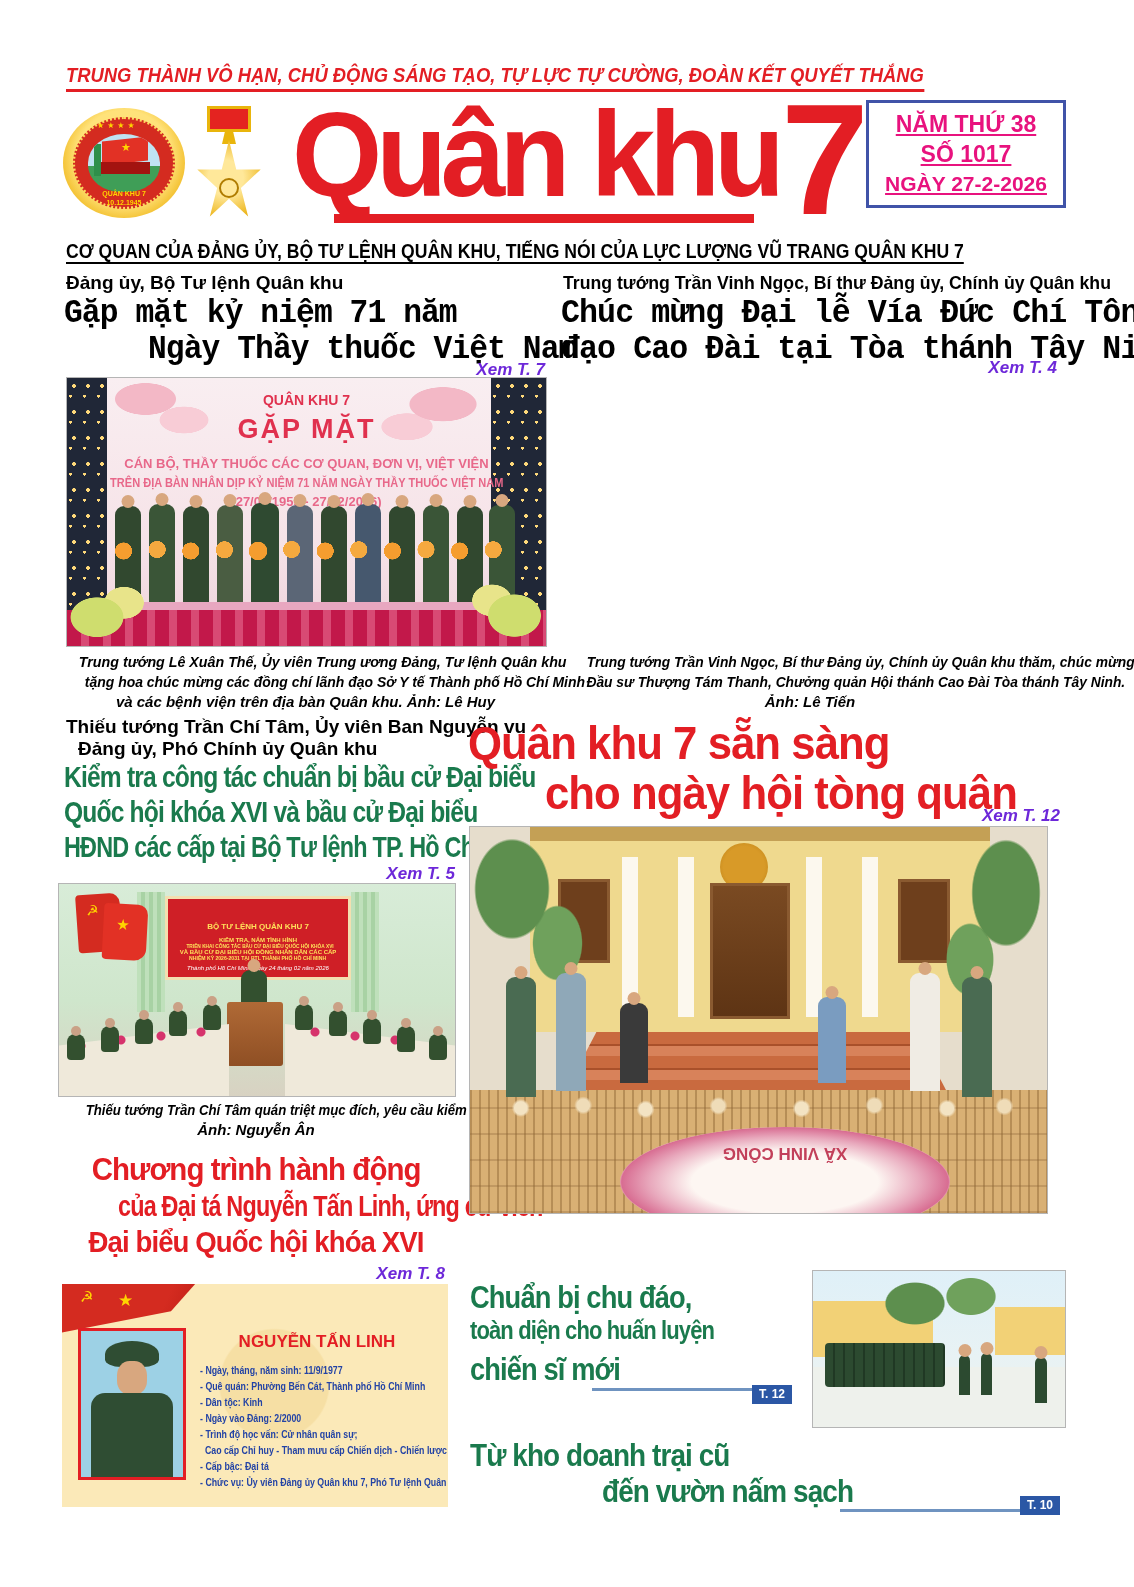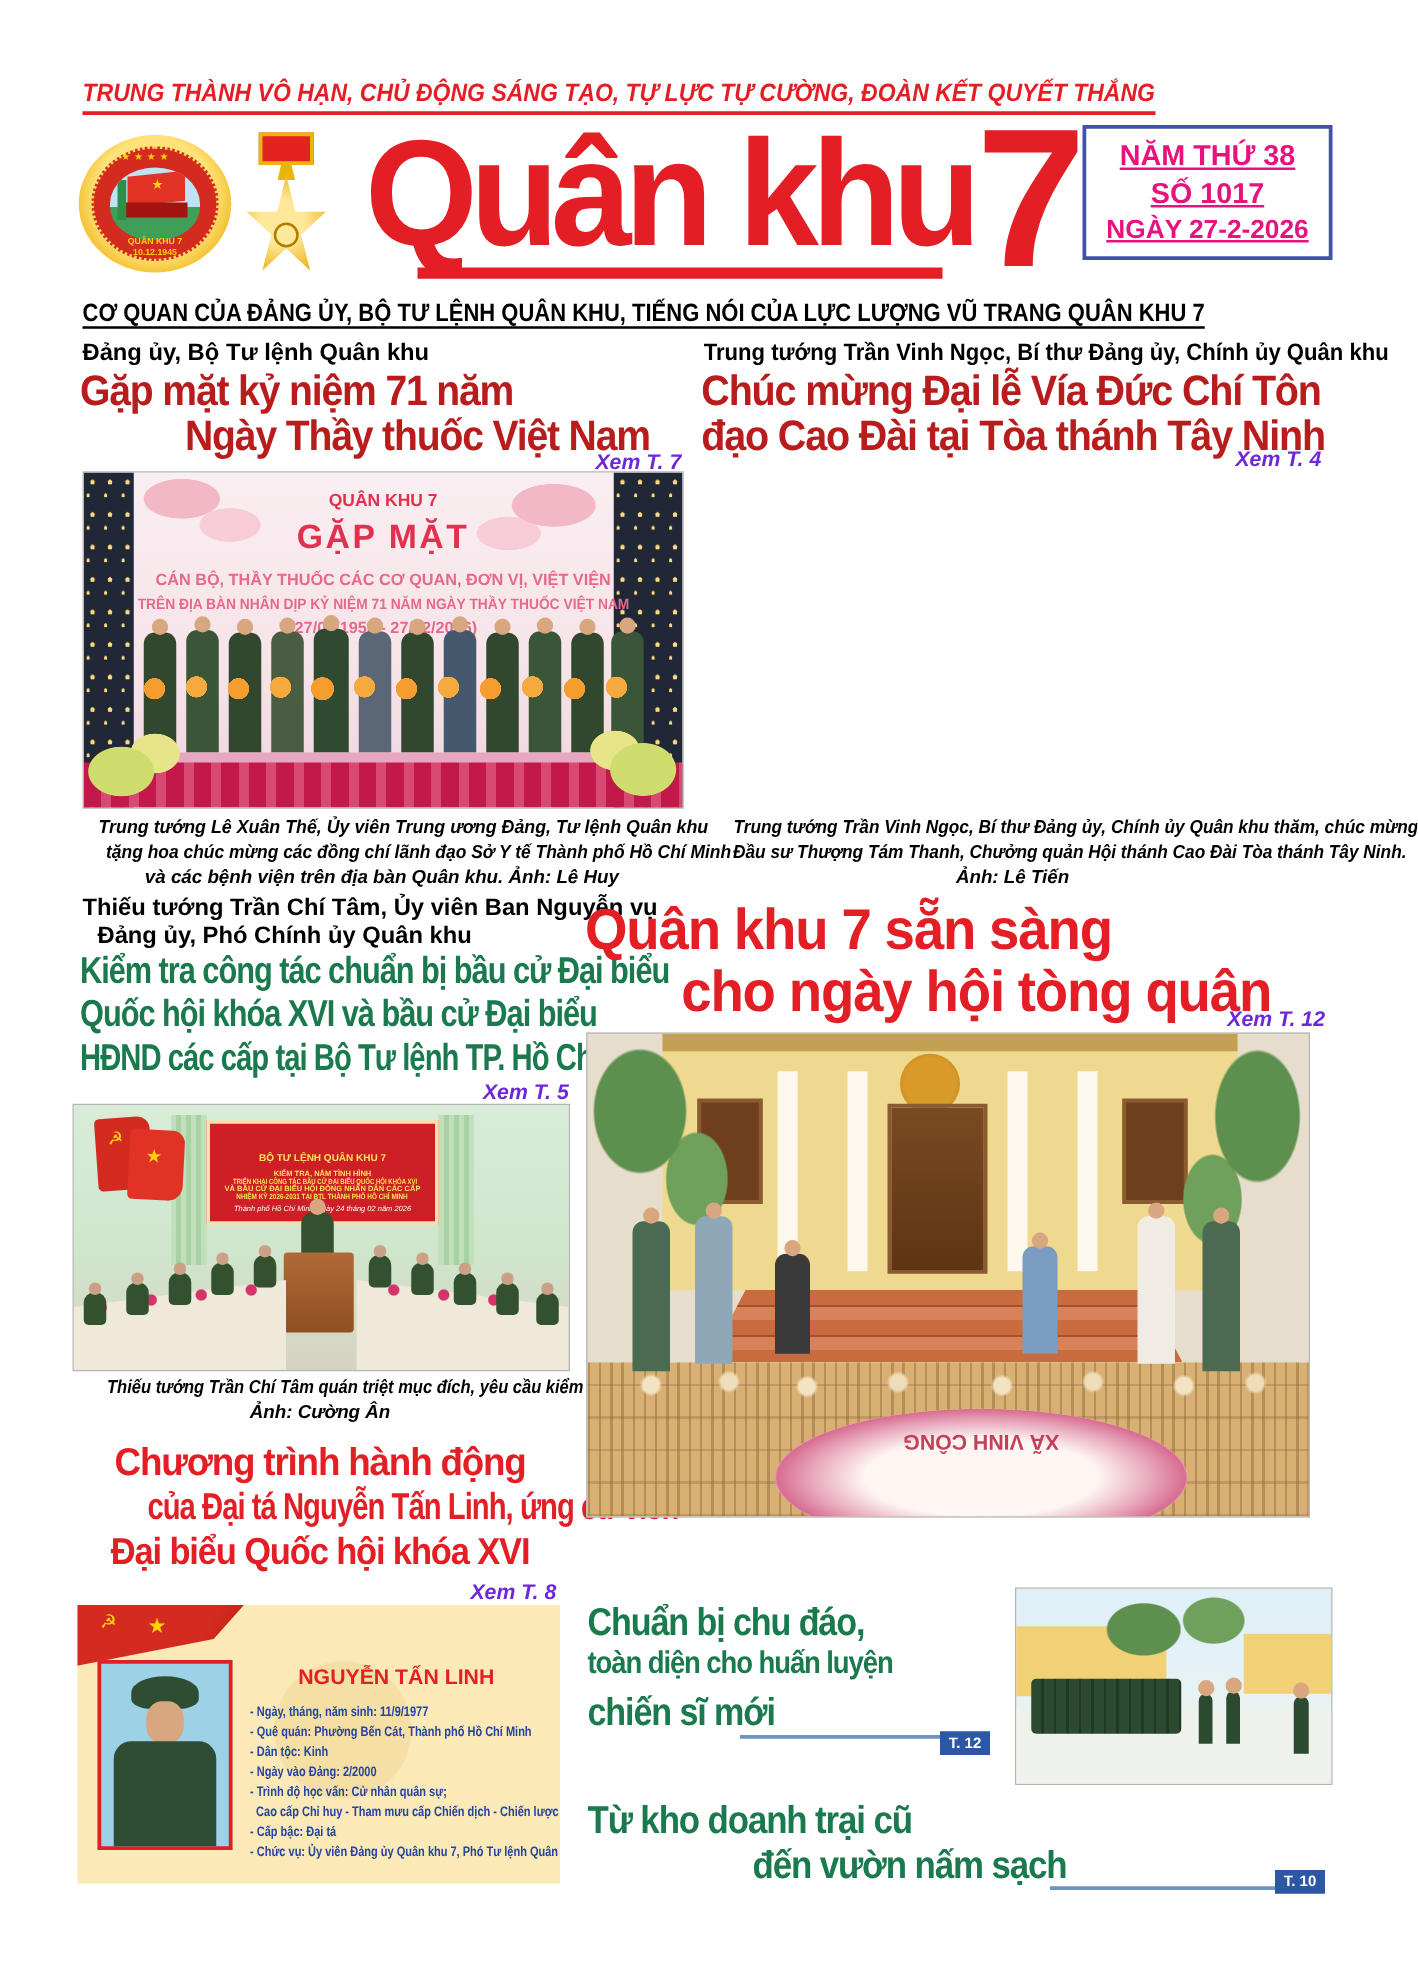--- a/index.html
+++ b/index.html
@@ -12,21 +12,21 @@
   .slogan{font-style:italic;font-weight:bold;font-size:20px;color:#e31e24;
           border-bottom:3px solid #e31e24;padding-bottom:2px;}
   .masthead-title{color:#e31e24;font-weight:bold;letter-spacing:-6px;display:flex;align-items:flex-start;}
   .t-main{font-size:116px;line-height:112px;transform:scaleY(1.04);display:inline-block;}
   .t-num{font-size:158px;line-height:122px;display:inline-block;margin-left:2px;}
   .issue-box{border:3px solid #4053a8;background:#fff;text-align:center;
              color:#e8127e;font-weight:bold;font-size:23px;line-height:30px;padding-top:6px;}
   .subtitle{font-weight:bold;font-size:20px;color:#000;text-decoration:underline;
             text-underline-offset:4px;text-decoration-thickness:2px;}
   .kicker{font-weight:bold;font-size:19px;color:#000;line-height:22px;}
-  .hl-blue{font-weight:bold;color:#b91c1c;letter-spacing:-1px;}
+  .hl-blue{font-weight:bold;color:#000000;letter-spacing:-1px;font-family:Liberation Mono, monospace;}
   .hl-green{font-weight:bold;color:#1a7a4d;letter-spacing:-1px;}
   .hl-red{font-weight:bold;color:#e31e24;letter-spacing:-1px;}
   .see{font-style:italic;font-weight:bold;font-size:17px;color:#6d28d9;}
   .photo{border:1px solid #b5b5b5;overflow:hidden;background:#e8e4dc;}
   .caption{font-style:italic;font-weight:bold;font-size:15px;line-height:20px;color:#000;text-align:center;}
   .badge{background:#2b57a5;color:#fff;font-weight:bold;font-size:12px;line-height:19px;text-align:center;}
   .rule-blue{background:#6f93c0;height:3px;}
   .card{background:#fbe9b8;overflow:hidden;}
   .card-item{font-weight:bold;font-size:11px;line-height:16px;color:#2343a5;
              white-space:pre;transform:scaleX(0.8);transform-origin:0 0;}
@@ -218,21 +218,21 @@
     <div class="officer-dot" style="left:144px;top:120px;"></div>
     <div class="officer-dot" style="left:236px;top:120px;"></div>
     <div class="officer-dot" style="left:270px;top:126px;"></div>
     <div class="officer-dot" style="left:304px;top:134px;"></div>
     <div class="officer-dot" style="left:338px;top:142px;"></div>
     <div class="officer-dot" style="left:370px;top:150px;"></div>
   </div>
 
   <div class="abs" style="left:58px;top:1100px;width:396px;">
     <div class="caption nowrap"><span class="ccenter" style="transform:scaleX(0.88);display:inline-block;">Thiếu tướng Trần Chí Tâm quán triệt mục đích, yêu cầu kiểm tra.</span></div>
-    <div class="caption nowrap"><span>Ảnh: Cường Ân</span></div>
+    <div class="caption nowrap"><span>Ảnh: Nguyễn Ân</span></div>
   </div>
 
   <div class="abs" style="left:58px;top:1152px;width:396px;text-align:center;">
     <div class="hl-red nowrap" style="font-size:31px;line-height:36px;"><span class="ccenter" style="transform:scaleX(0.95);display:inline-block;">Chương trình hành động</span></div>
     <div class="hl-red nowrap" style="font-size:30px;line-height:36px;"><span class="ccenter" style="transform:scaleX(0.78);display:inline-block;">của Đại tá Nguyễn Tấn Linh, ứng cử viên</span></div>
     <div class="hl-red nowrap" style="font-size:30px;line-height:36px;"><span class="ccenter" style="transform:scaleX(0.92);display:inline-block;">Đại biểu Quốc hội khóa XVI</span></div>
   </div>
   <div class="abs see" style="left:355px;top:1264px;width:90px;text-align:right;">Xem T. 8</div>
 
   <div class="abs card" style="left:62px;top:1284px;width:386px;height:223px;">

